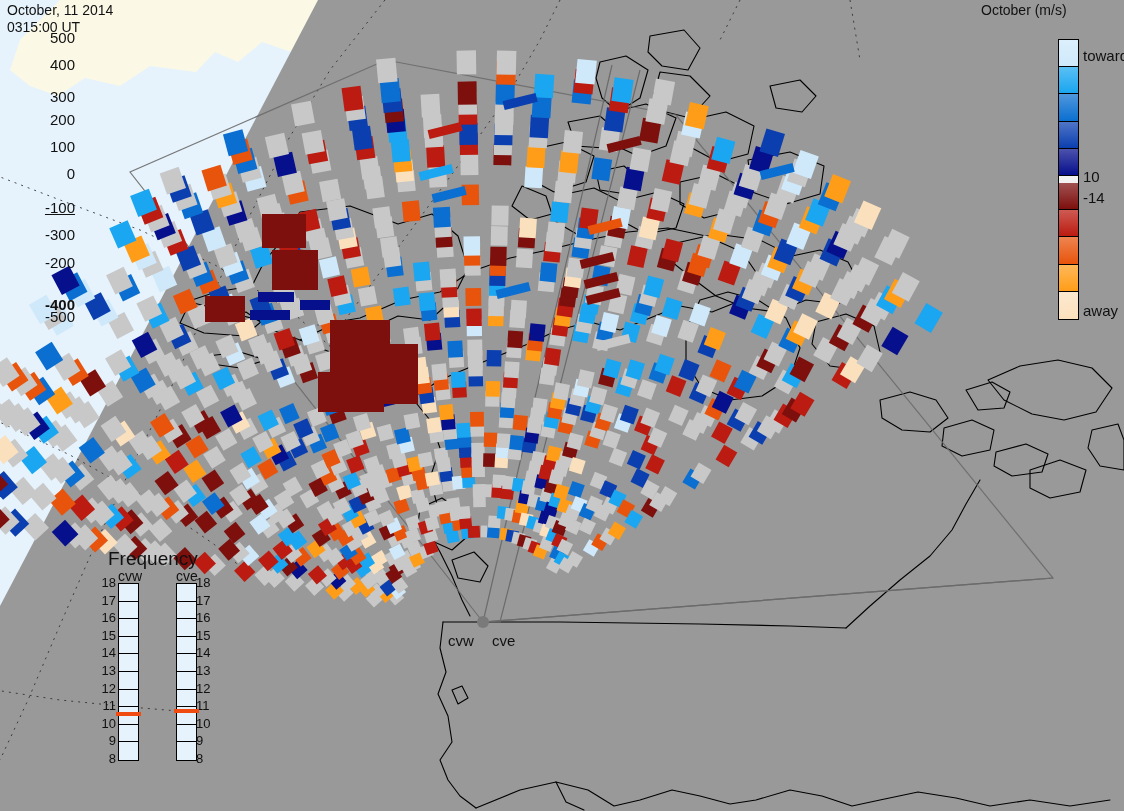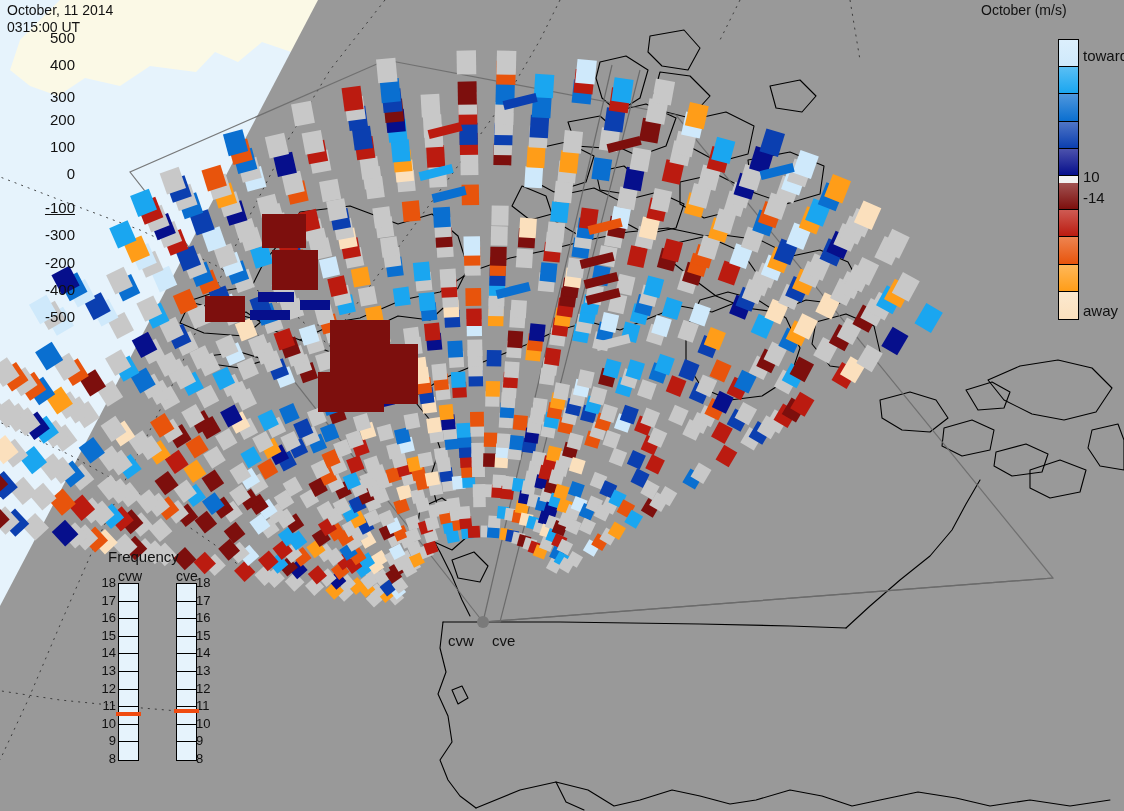--- a/index.html
+++ b/index.html
@@ -8,21 +8,21 @@
   #mapsvg{position:absolute;left:0;top:0;width:1124px;height:811px;}
   .ttl{position:absolute;left:7px;top:2px;font-size:14px;color:#111;line-height:17px;white-space:pre;}
   
   #cbar{position:absolute;left:1058px;top:39px;width:21px;height:281px;border:1px solid #000;box-sizing:border-box;}
   #cbar .band{width:100%;box-sizing:border-box;border-bottom:1px solid #000;}
   #cbar .band:last-child{border-bottom:none;}
   #cbTitle{position:absolute;left:981px;top:2px;font-size:14px;color:#111;white-space:nowrap;}
   .cbTick{position:absolute;right:1049px;font-size:15px;color:#111;text-align:center;white-space:nowrap;}
   .cbSide{position:absolute;left:1083px;font-size:15px;color:#111;white-space:nowrap;}
   
-  #freqTitle{position:absolute;left:108px;top:548px;font-size:15px;color:#111;}
+  #freqTitle{position:absolute;left:108px;top:548px;font-size:19px;color:#111;}
   .freqName{position:absolute;font-size:14px;color:#111;}
   .freqBar{position:absolute;width:21px;height:178px;border:1px solid #000;box-sizing:border-box;background:#e6f3fc;}
   .freqBar .seg{border-bottom:1px solid #000;box-sizing:border-box;}
   .freqBar .seg:last-child{border-bottom:none;}
   .freqMark{position:absolute;height:4px;background:#f04b10;}
   .ftick{position:absolute;font-size:13px;color:#111;width:20px;text-align:right;}
   .siteLbl{position:absolute;font-size:15px;color:#111;}
 </style>
 </head>
 <body>
@@ -1063,21 +1063,21 @@
   <div id="cbTicks">
       <div class="cbTick" style="top: 29px;">500</div>
       <div class="cbTick" style="top: 56.2px;">400</div>
       <div class="cbTick" style="top: 88px;">300</div>
       <div class="cbTick" style="top: 110.6px;">200</div>
       <div class="cbTick" style="top: 137.8px;">100</div>
       <div class="cbTick" style="top: 165px;">0</div>
       <div class="cbTick" style="top: 199.2px; text-decoration: underline;">-100</div>
       <div class="cbTick" style="top: 226.4px;">-300</div>
       <div class="cbTick" style="top: 253.6px;">-200</div>
-      <div class="cbTick" style="top: 281px;">-400</div>
+      <div class="cbTick" style="top: 296px; font-weight: bold;">-400</div>
       <div class="cbTick" style="top: 308px;">-500</div>
     </div>
   <div class="cbSide" style="top:47px">toward</div>
   <div class="cbSide" style="top:168px">10</div>
   <div class="cbSide" style="top:189px">-14</div>
   <div class="cbSide" style="top:302px">away</div>
 
   <div id="freqTitle">Frequency</div>
   <div class="freqName" style="left:118px;top:568px">cvw</div>
   <div class="freqName" style="left:176px;top:568px">cve</div>

